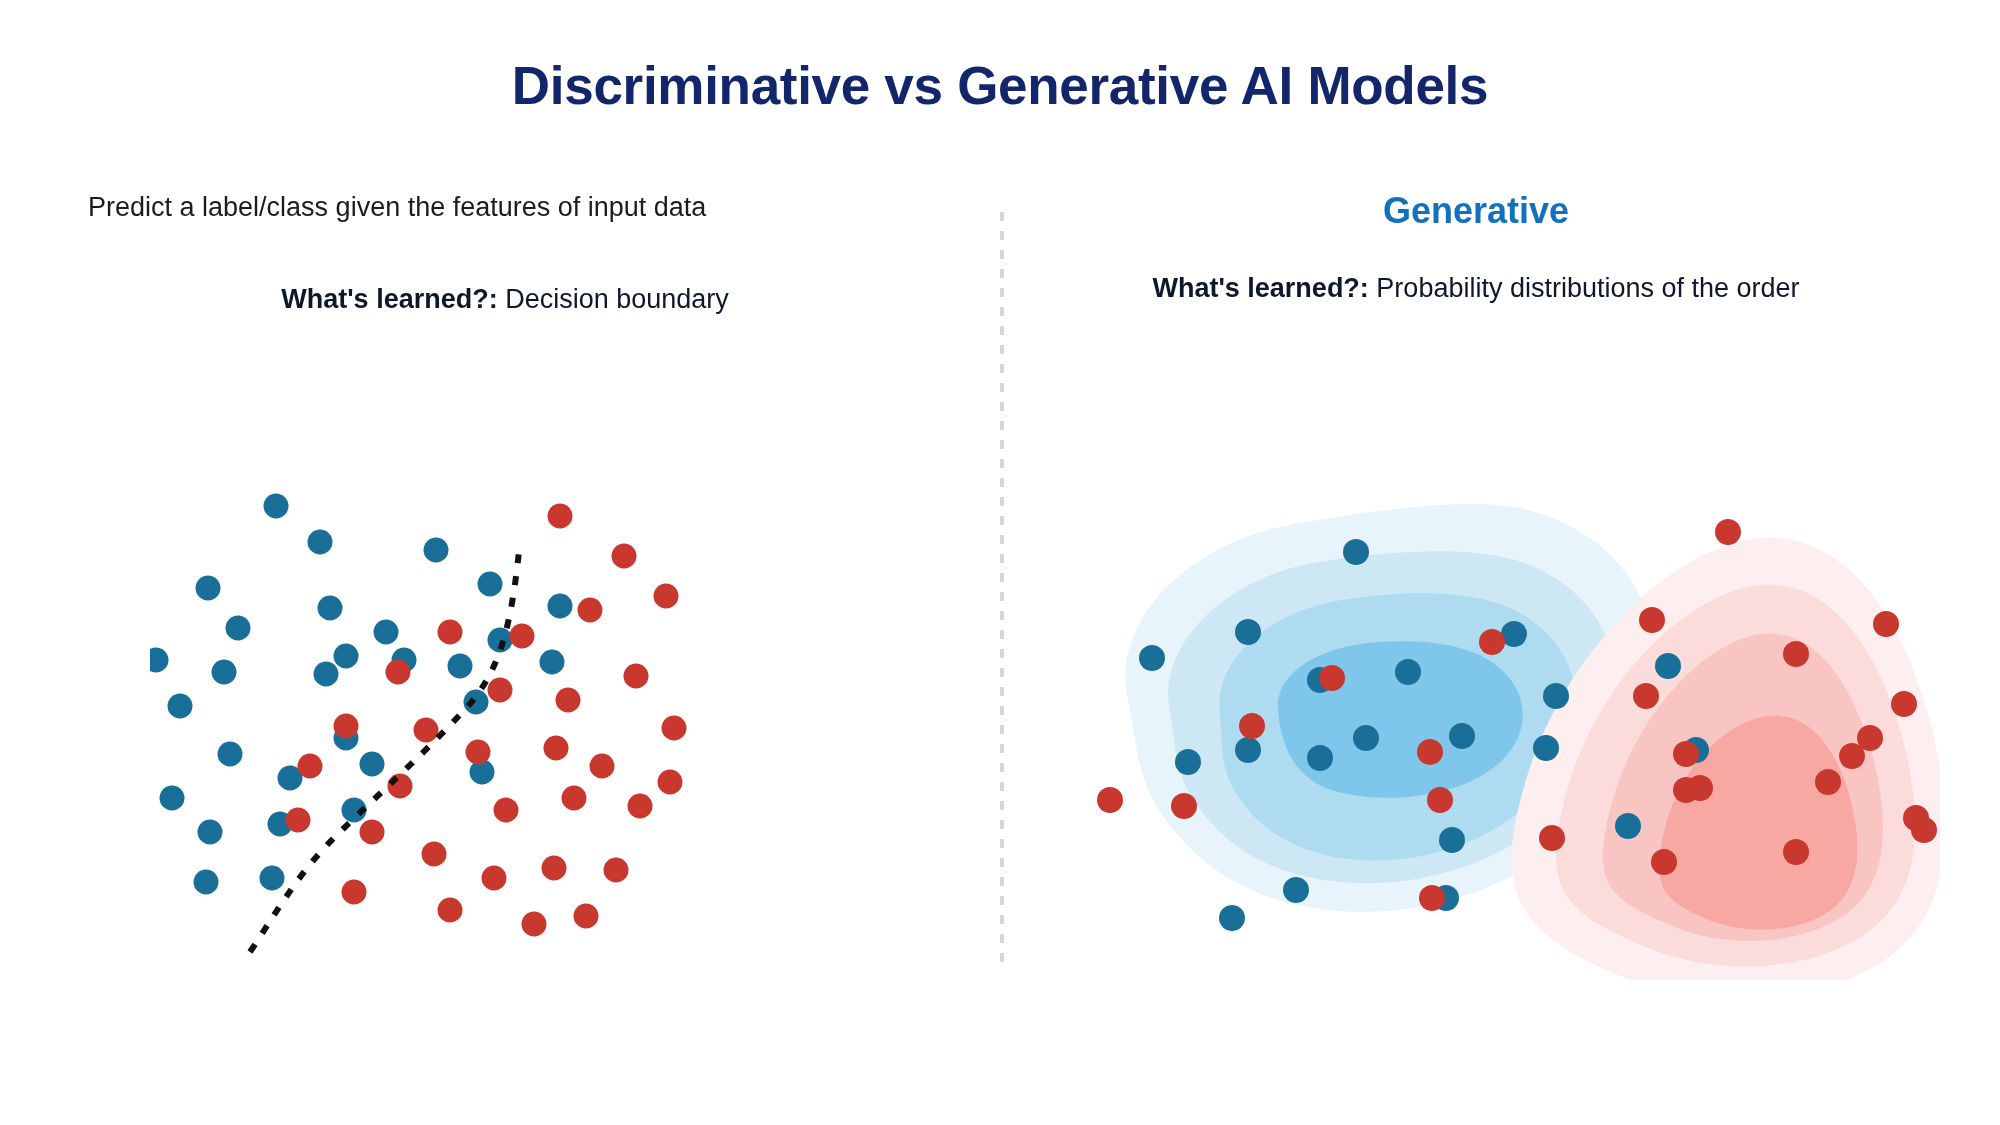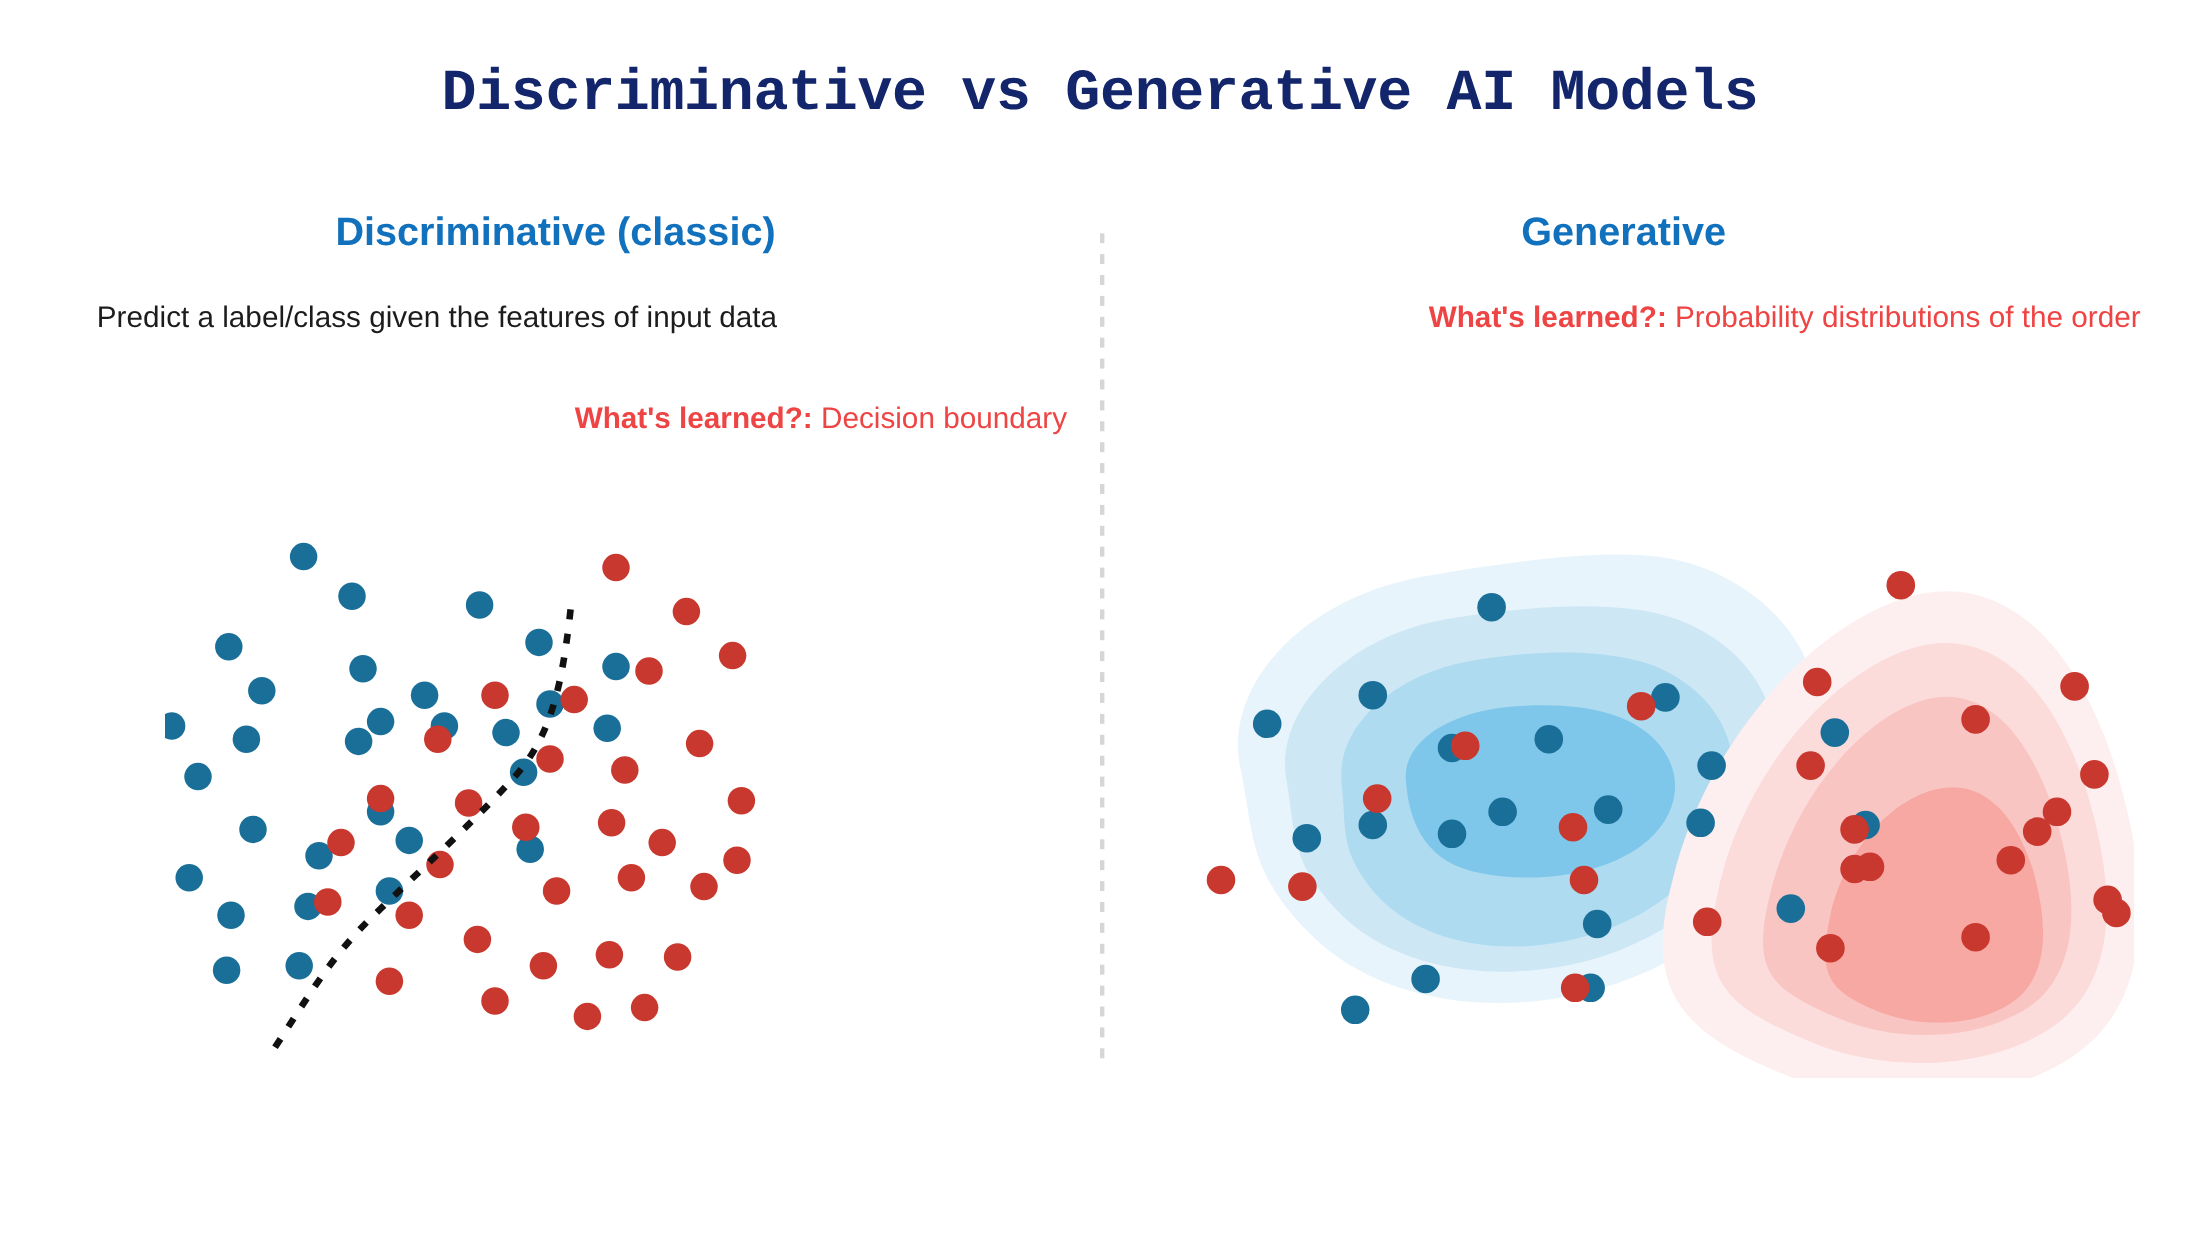--- a/index.html
+++ b/index.html
@@ -28,21 +28,21 @@
   .page-title {
     position: absolute;
     top: 55px;
     left: 0;
     width: 2000px;
     text-align: center;
     font-size: 53px;
     font-weight: bold;
     letter-spacing: -0.3px;
     color: #13256B;
-    font-family: Liberation Mono, monospace;
+    font-family: Liberation Sans, sans-serif;
   }
 
   
   .divider {
     position: absolute;
     left: 1000px;
     top: 212px;
     width: 4px;
     height: 752px;
     background-image: linear-gradient(to bottom, #d6d6d9 0, #d6d6d9 9px, rgba(255,255,255,0) 9px, rgba(255,255,255,0) 19px);
@@ -70,24 +70,24 @@
     text-align: left;
     font-size: 27px;
     line-height: 1.32;
     color: #1c1c1c;
     margin: 0;
   }
   .col-left .col-desc  { padding: 0 48px; }
   .col-right .col-desc { padding: 0 78px; }
 
   .col-learned {
-    text-align: right;
+    text-align: center;
     font-size: 27px;
     line-height: 1.3;
-    color: #ef4444;
+    color: #0f172a;
   }
   .col-left  .col-learned { margin-top: 56px; }
   .col-right .col-learned { margin-top: 24px; }
   .col-learned .lbl { font-weight: bold; }
 
   
   .plot {
     position: absolute;
   }
   .plot-left {
@@ -107,21 +107,20 @@
 </head>
 <body>
 
 <div id="slide">
 
   <div class="page-title">Discriminative vs Generative AI Models</div>
 
   <div class="divider"></div>
 
   <div class="column col-left">
-    <div class="col-heading">Discriminative (classic)</div>
     <p class="col-desc">Predict a label/class given the features of input data</p>
     <div class="col-learned">
       <span class="lbl">What's learned?:</span><span> Decision boundary</span>
     </div>
   </div>
 
   <div class="column col-right">
     <div class="col-heading">Generative</div>
     <div class="col-learned">
       <span class="lbl">What's learned?:</span><span> Probability distributions of the order</span>

